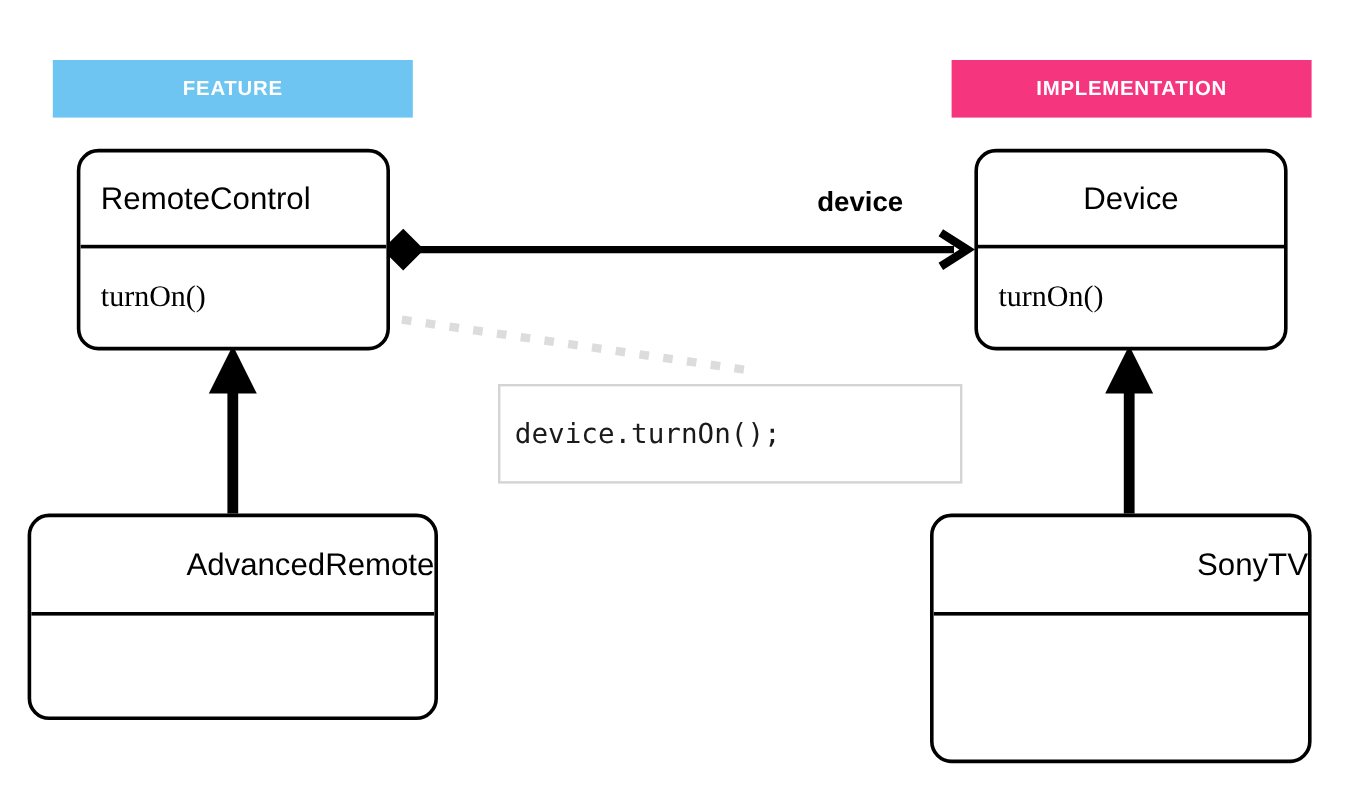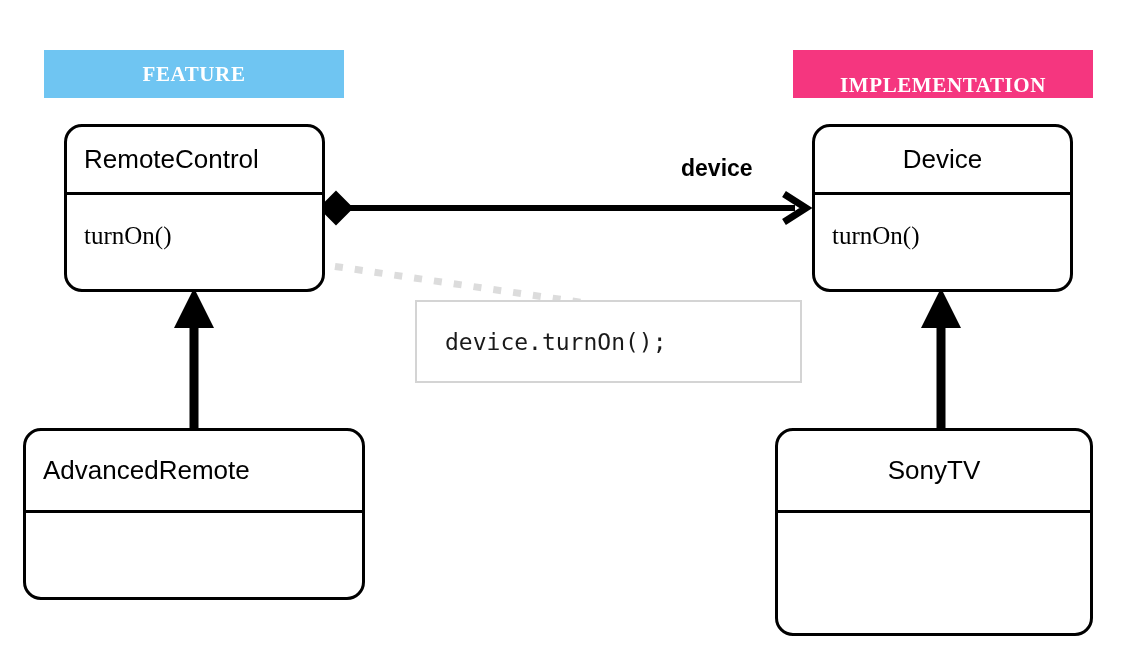--- a/index.html
+++ b/index.html
@@ -23,24 +23,24 @@
     height: 657px;
   }
 
   
   .banner {
     position: absolute;
     display: flex;
     align-items: center;
     justify-content: center;
     color: #ffffff;
-    font-size: 21px;
+    font-size: 17px;
     font-weight: 700;
     letter-spacing: 0.6px;
-    font-family: Liberation Serif, serif;
+    font-family: Liberation Sans, sans-serif;
     user-select: none;
   }
   #banner-feature {
     left: 44px; top: 50px;
     width: 300px; height: 48px;
   }
   #banner-implementation {
     left: 793px; top: 50px;
     width: 300px; height: 48px;
   }
@@ -80,39 +80,39 @@
   .align-left  { justify-content: flex-start; padding-left: 17px; }
   .align-center{ justify-content: center; }
 
   
   #box-remotecontrol { left: 64px;  top: 124px; width: 261px; height: 168px; }
   #box-device        { left: 812px; top: 124px; width: 261px; height: 168px; }
   #box-advancedremote{ left: 23px;  top: 428px; width: 342px; height: 172px; }
   #box-sonytv        { left: 775px; top: 428px; width: 318px; height: 208px; }
 
   #box-remotecontrol .c1,
-  #box-device .c1           { height: 68px; }
+  #box-device .c1           { height: 80px; }
   #box-remotecontrol .c2,
   #box-device .c2           { height: 82px; }
   #box-advancedremote .c1,
-  #box-sonytv .c1           { height: 82px; }
+  #box-sonytv .c1           { height: 82px; justify-content: flex-end; }
   #box-advancedremote .c2,
   #box-sonytv .c2           { height: 84px; }
 
   
   #code-box {
     position: absolute;
-    left: 415px; top: 300px;
+    left: 415px; top: 320px;
     width: 387px; height: 83px;
     box-sizing: border-box;
     background: #ffffff;
     border: 2px solid #d4d4d4;
     display: flex;
     align-items: center;
-    padding-left: 28px;
+    padding-left: 12px;
   }
   #code-text {
     font-family: "DejaVu Sans Mono", "Liberation Mono", monospace;
     font-size: 23px;
     color: #1a1a1a;
     white-space: pre;
   }
 
   
   #label-device {
@@ -135,21 +135,21 @@
 </style>
 </head>
 <body>
 
 <div id="canvas">
 
   <div class="banner" id="banner-feature" style="background:#6FC5F2;">
     <span>FEATURE</span>
   </div>
 
-  <div class="banner" id="banner-implementation" style="background:#F5367F;align-items:flex-end;">
+  <div class="banner" id="banner-implementation" style="background:#F5367F;">
     <span>IMPLEMENTATION</span>
   </div>
 
   <svg id="connectors" viewBox="0 0 1137 657" xmlns="http://www.w3.org/2000/svg">
 
     <polyline points="236,252 620,308" fill="none" stroke="#DCDCDC" stroke-width="7" stroke-linecap="butt" stroke-dasharray="8 12"></polyline>
 
     <g>
       <line x1="336" y1="208" x2="795" y2="208" stroke="#000000" stroke-width="6"></line>
 

